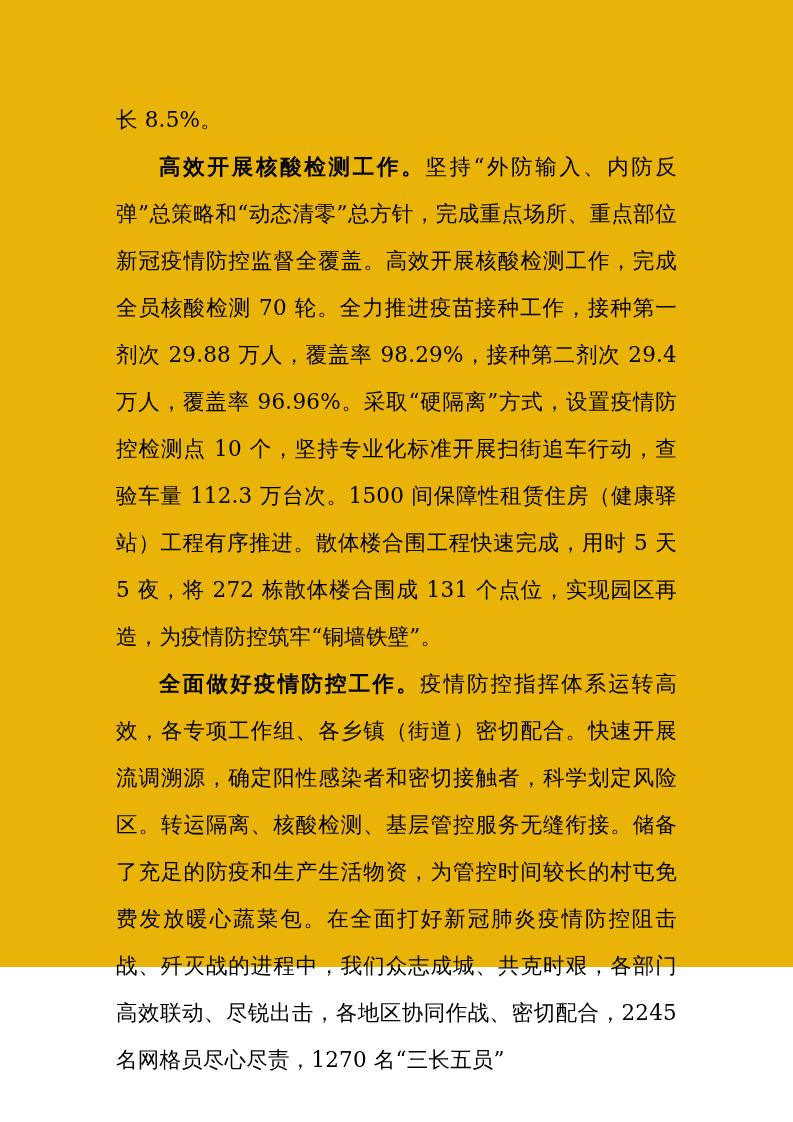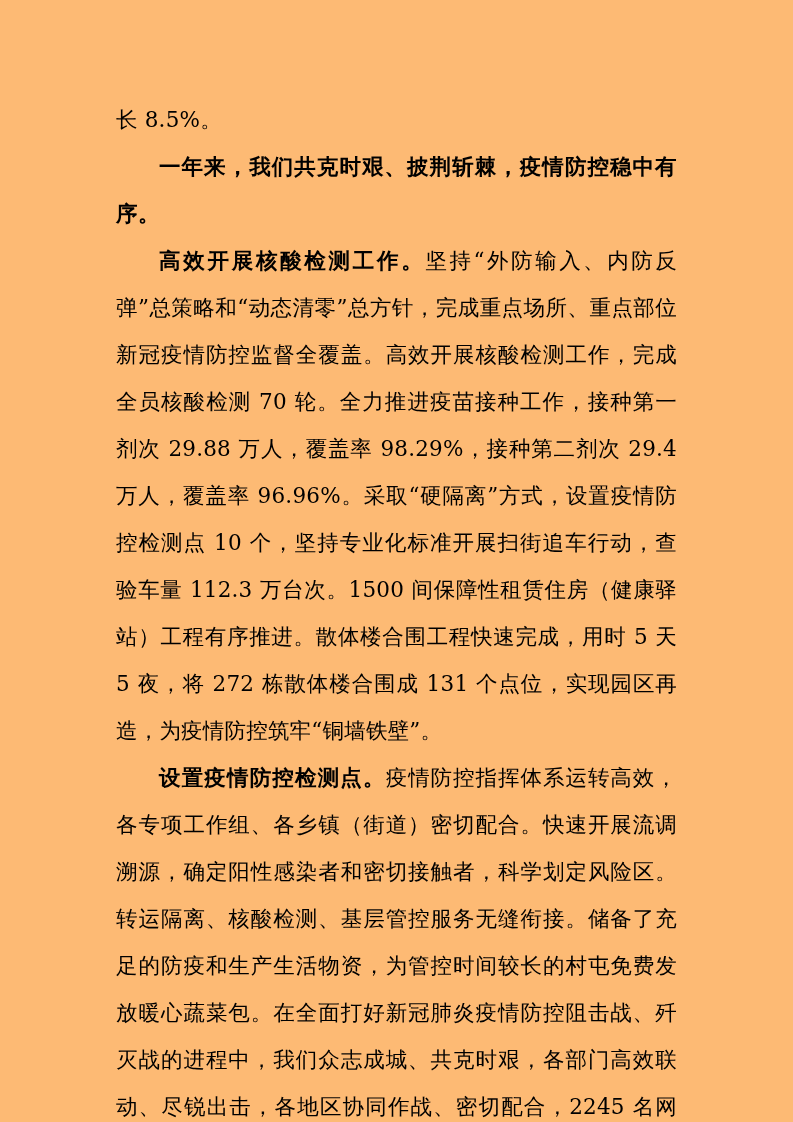--- a/index.html
+++ b/index.html
@@ -10,22 +10,22 @@
   body {
     width: 793px;
     height: 1122px;
     font-family: "DejaVu Serif", "Liberation Serif", serif;
     color: #000000;
     overflow: hidden;
   }
   .page {
     position: relative;
     width: 793px;
-    height: 1122px;
-    background: #fdba74;
+    height: 967px;
+    background: #eab308;
     box-sizing: border-box;
     padding: 96px 116px 60px 116px;
   }
   .doc-body {
     font-size: 21.5px;
     line-height: 47px;
     letter-spacing: 0.2px;
     text-align: justify;
     text-justify: inter-ideograph;
   }
@@ -44,26 +44,23 @@
 </head>
 <body>
 
 <div class="page">
   <div class="doc-body">
 
     <p class="para">
       <span>长 8.5%。</span>
     </p>
 
-    <p class="para indent">
-      <span class="bold-lead">一年来，我们共克时艰、披荆斩棘，疫情防控稳中有序。</span>
-    </p>
 
     <p class="para indent">
       <span class="bold-lead">高效开展核酸检测工作。</span><span>坚持“外防输入、内防反弹”总策略和“动态清零”总方针，完成重点场所、重点部位新冠疫情防控监督全覆盖。高效开展核酸检测工作，完成全员核酸检测 70 轮。全力推进疫苗接种工作，接种第一剂次 29.88 万人，覆盖率 98.29%，接种第二剂次 29.4 万人，覆盖率 96.96%。采取“硬隔离”方式，设置疫情防控检测点 10 个，坚持专业化标准开展扫街追车行动，查验车量 112.3 万台次。1500 间保障性租赁住房（健康驿站）工程有序推进。散体楼合围工程快速完成，用时 5 天 5 夜，将 272 栋散体楼合围成 131 个点位，实现园区再造，为疫情防控筑牢“铜墙铁壁”。</span>
     </p>
 
     <p class="para indent">
-      <span class="bold-lead">设置疫情防控检测点。</span><span>疫情防控指挥体系运转高效，各专项工作组、各乡镇（街道）密切配合。快速开展流调溯源，确定阳性感染者和密切接触者，科学划定风险区。转运隔离、核酸检测、基层管控服务无缝衔接。储备了充足的防疫和生产生活物资，为管控时间较长的村屯免费发放暖心蔬菜包。在全面打好新冠肺炎疫情防控阻击战、歼灭战的进程中，我们众志成城、共克时艰，各部门高效联动、尽锐出击，各地区协同作战、密切配合，2245 名网格员尽心尽责，1270 名“三长五员”</span>
+      <span class="bold-lead">全面做好疫情防控工作。</span><span>疫情防控指挥体系运转高效，各专项工作组、各乡镇（街道）密切配合。快速开展流调溯源，确定阳性感染者和密切接触者，科学划定风险区。转运隔离、核酸检测、基层管控服务无缝衔接。储备了充足的防疫和生产生活物资，为管控时间较长的村屯免费发放暖心蔬菜包。在全面打好新冠肺炎疫情防控阻击战、歼灭战的进程中，我们众志成城、共克时艰，各部门高效联动、尽锐出击，各地区协同作战、密切配合，2245 名网格员尽心尽责，1270 名“三长五员”</span>
     </p>
 
   </div>
 </div>
 
 </body></html>

